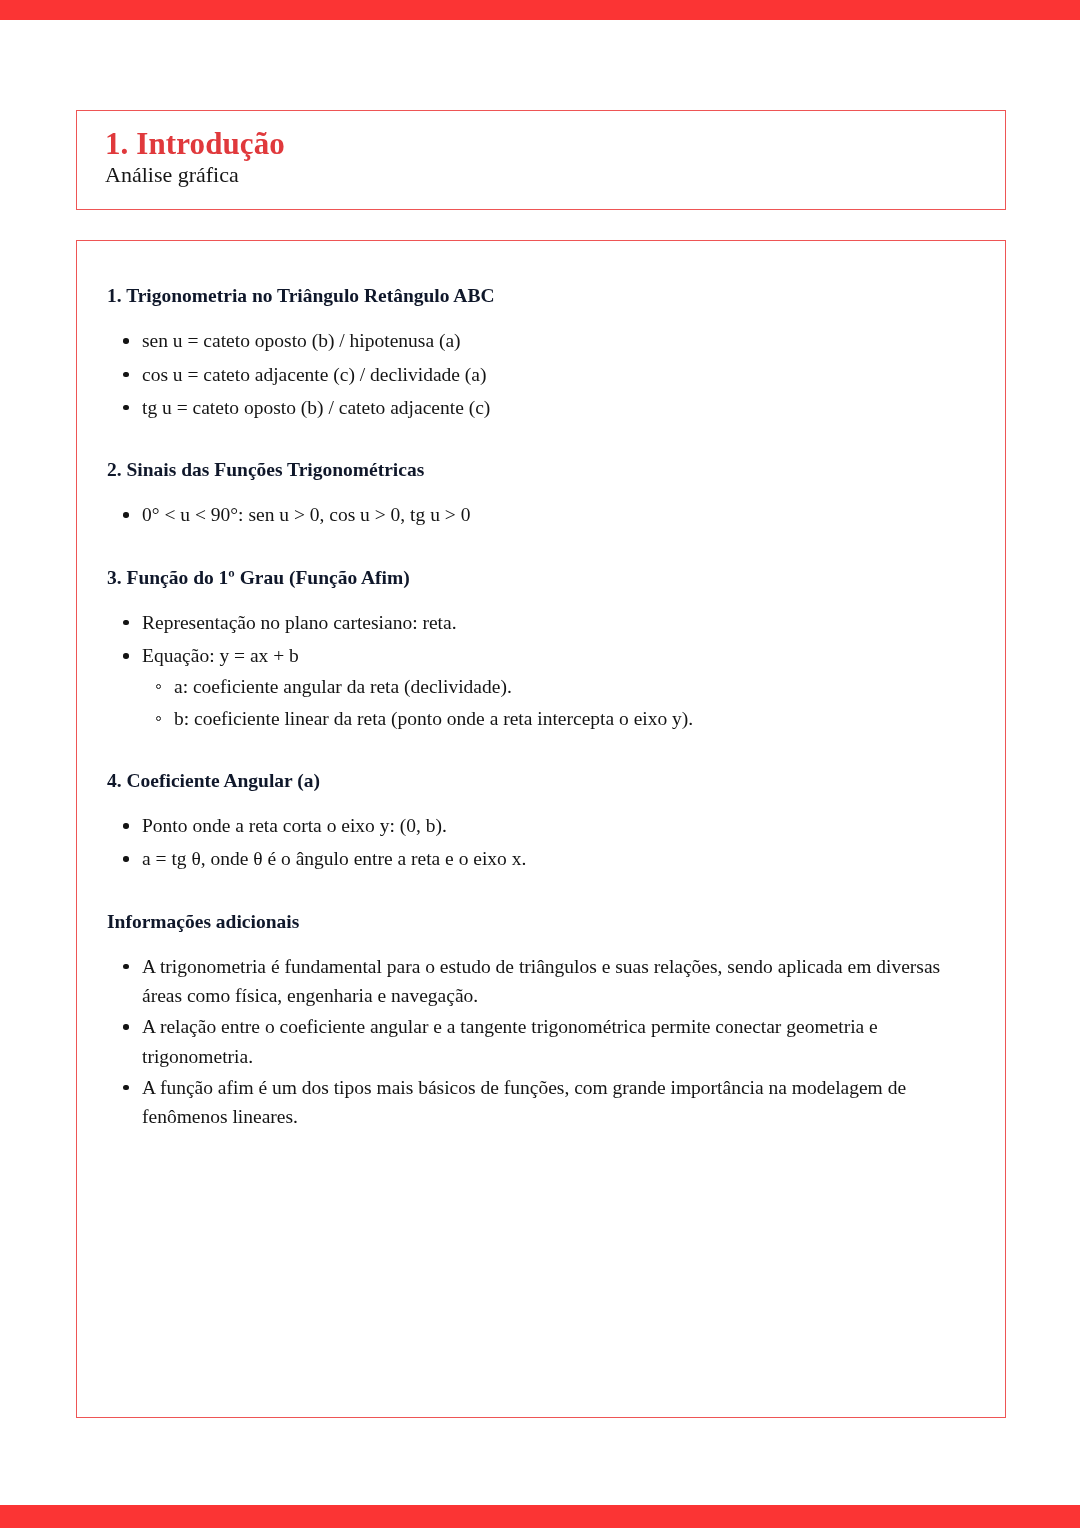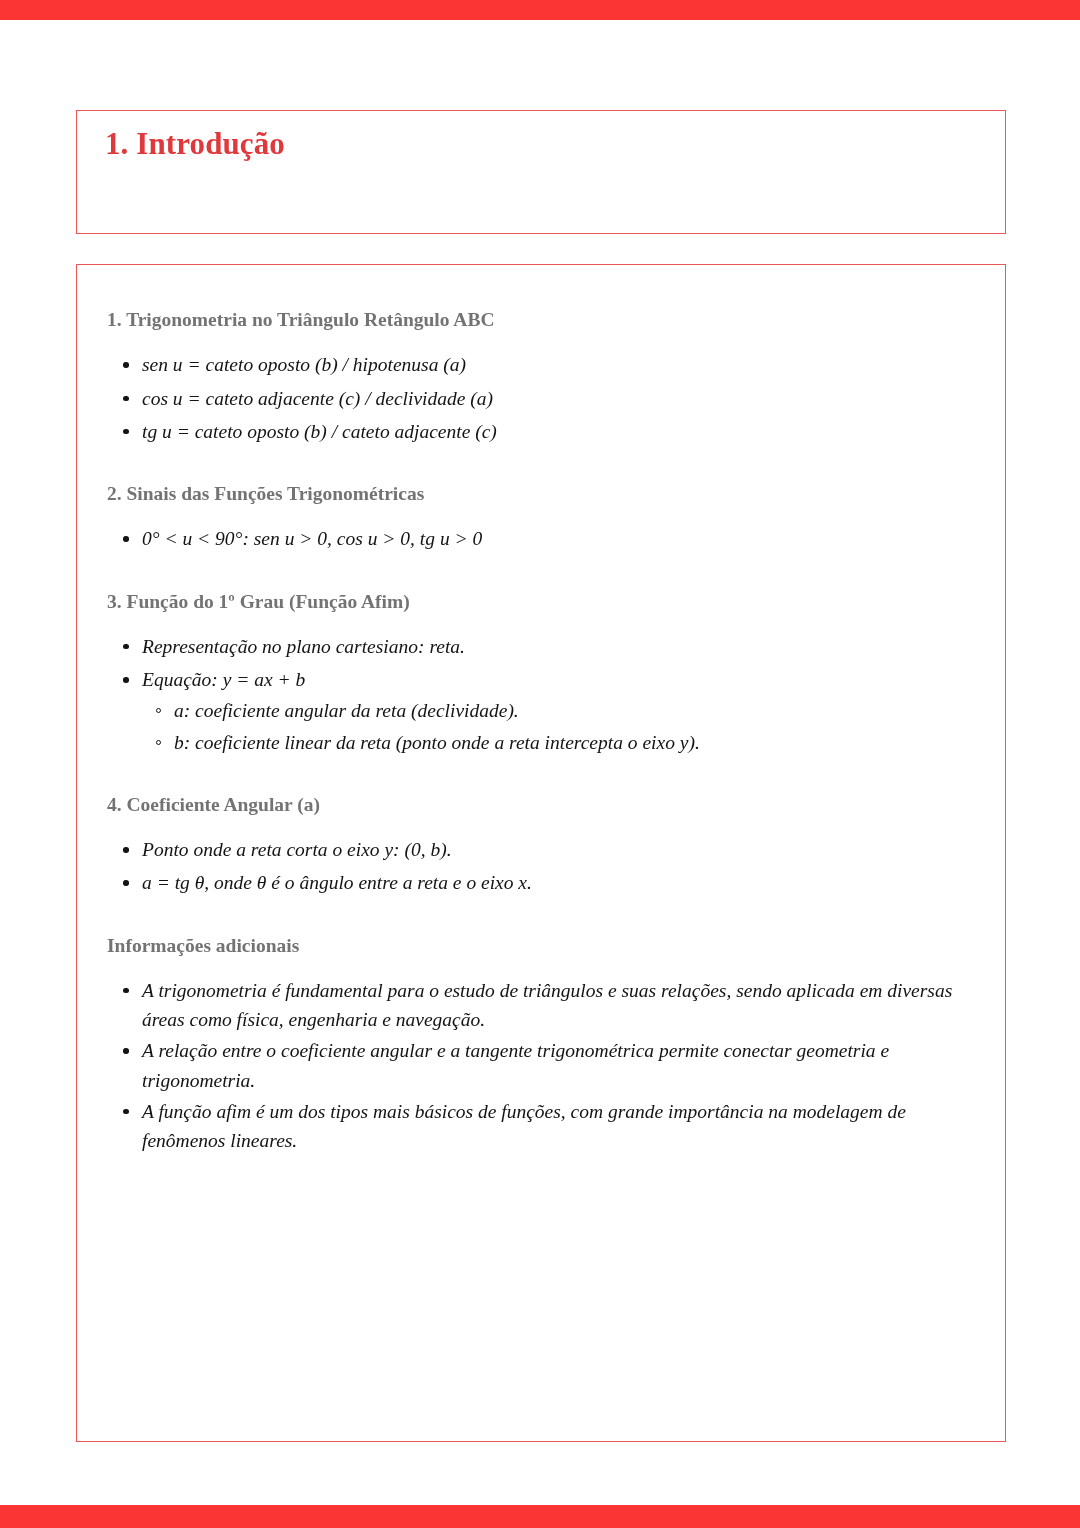--- a/index.html
+++ b/index.html
@@ -36,21 +36,21 @@
     width: 930px;
   }
 
   .card {
     border: 1.5px solid #EE5555;
     background: #ffffff;
     box-sizing: border-box;
   }
 
   .card-header {
-    height: 124px;
+    height: 100px;
     padding: 16px 8px 0 28px;
   }
 
   .doc-title {
     font-size: 31px;
     font-weight: 700;
     color: #E0393C;
     line-height: 1.08;
     letter-spacing: 0.1px;
     margin: 0;
@@ -66,40 +66,39 @@
   .card-body {
     margin-top: 30px;
     min-height: 1178px;
     padding: 42px 30px 40px 30px;
   }
 
   
   .sec-heading {
     font-size: 19.5px;
     font-weight: 700;
-    color: #737373;
+    color: #0f172a;
     margin: 0 0 18px 0;
     line-height: 1.3;
   }
   .sec-block { margin-bottom: 34px; }
   .sec-block:last-child { margin-bottom: 0; }
 
   ul.lvl1 {
     list-style: none;
     margin: 0;
     padding: 0;
   }
   ul.lvl1 > li {
     position: relative;
     padding-left: 35px;
     font-size: 19.5px;
     line-height: 1.55;
     color: #141414;
     margin-bottom: 3px;
-    font-style: italic;
   }
   ul.lvl1 > li::before {
     content: "";
     position: absolute;
     left: 16px;
     top: 12px;
     width: 5.5px;
     height: 5.5px;
     border-radius: 50%;
     background: #141414;
@@ -144,20 +143,21 @@
 </head>
 <body>
 
 <div class="band band-top"></div>
 <div class="band band-bottom"></div>
 
 <div class="page">
 
   <div class="card card-header">
     <h1 class="doc-title">1. Introdução</h1>
+    <div class="doc-subtitle">Análise gráfica</div>
   </div>
 
   <div class="card card-body">
 
     <div class="sec-block">
       <div class="sec-heading">1. Trigonometria no Triângulo Retângulo ABC</div>
       <ul class="lvl1">
         <li><span class="li-text">sen u = cateto oposto (b) / hipotenusa (a)</span></li>
         <li><span class="li-text">cos u = cateto adjacente (c) / declividade (a)</span></li>
         <li><span class="li-text">tg u = cateto oposto (b) / cateto adjacente (c)</span></li>

